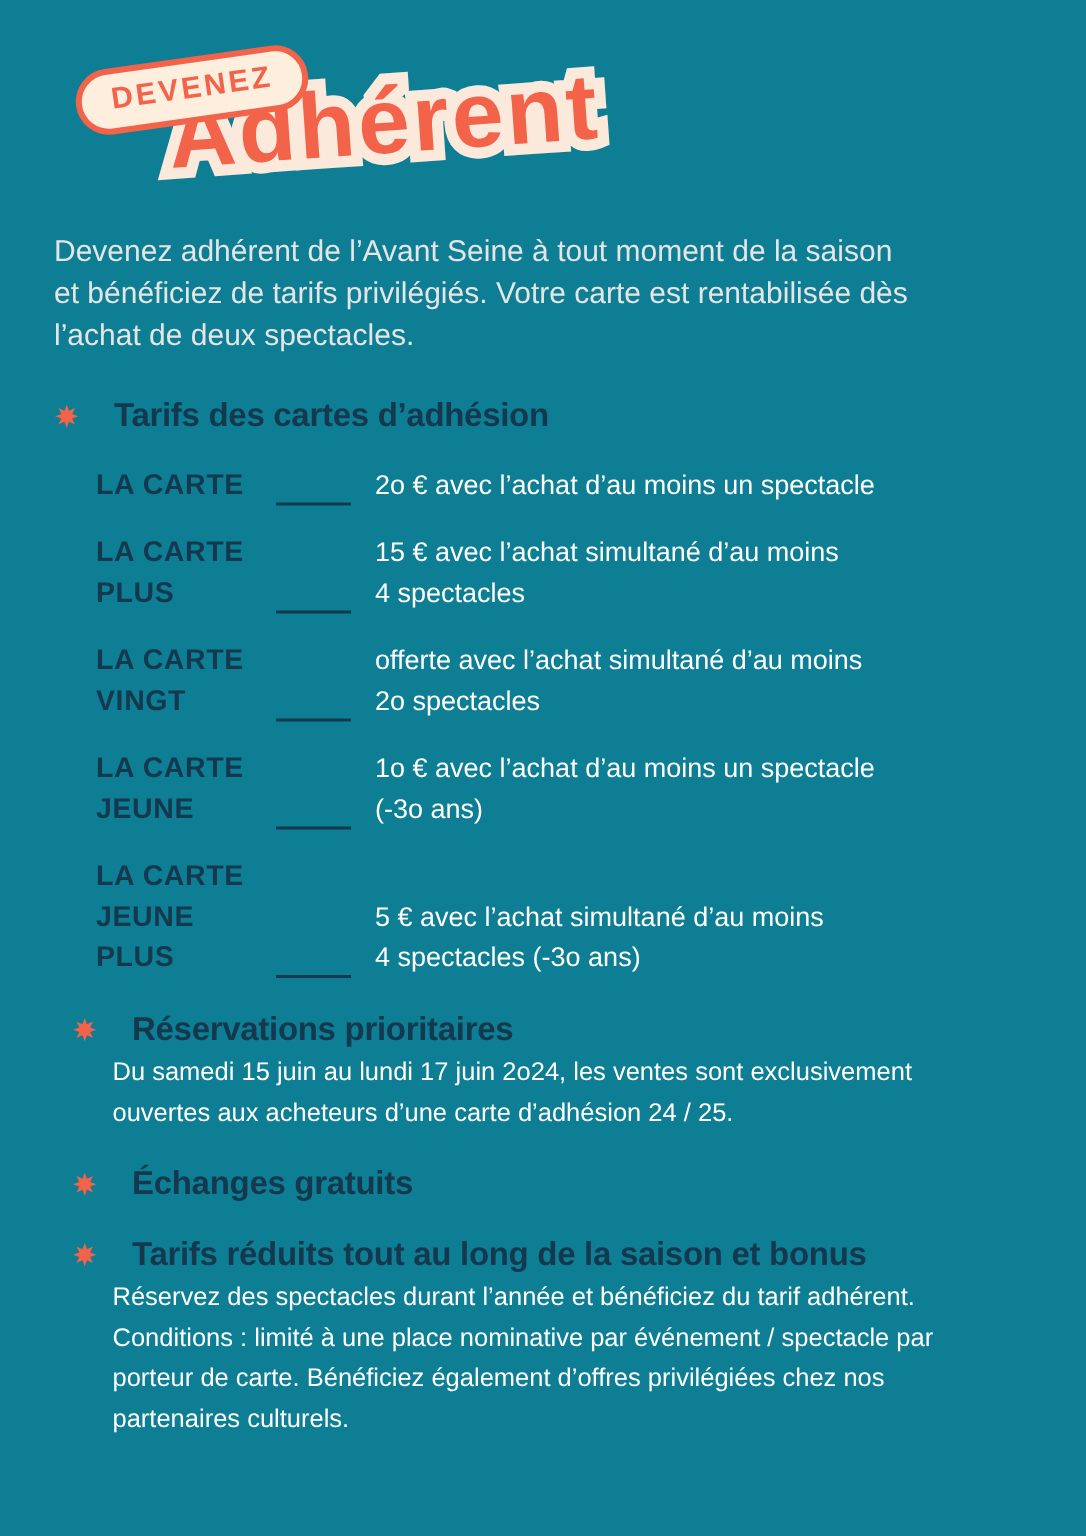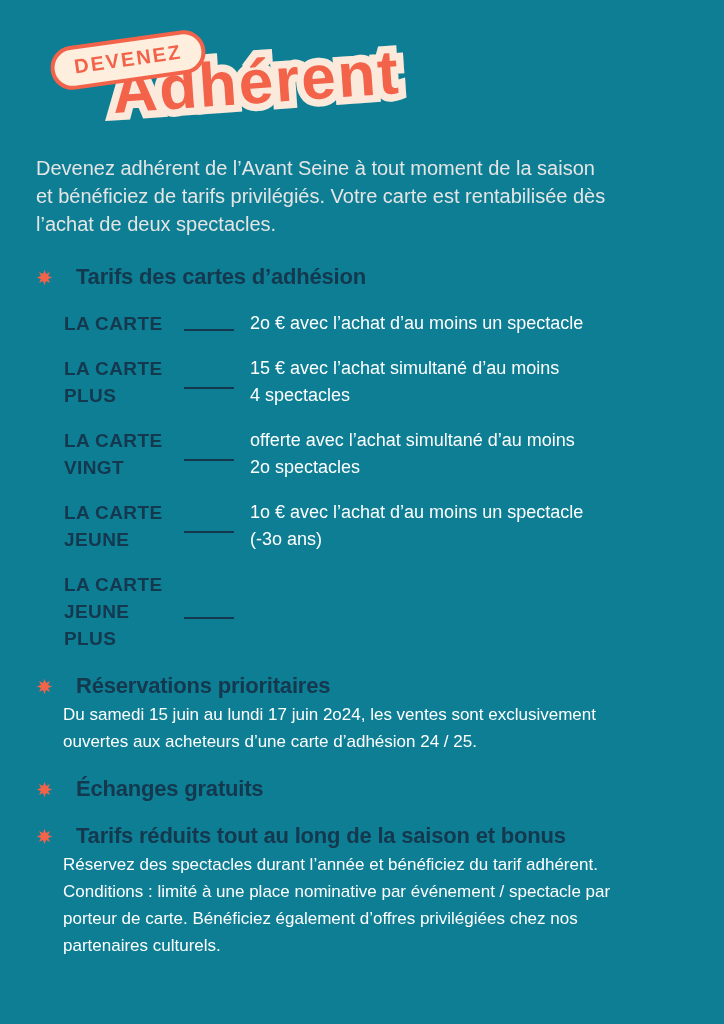--- a/index.html
+++ b/index.html
@@ -72,21 +72,21 @@
   .star { flex-shrink: 0; display: block; }
 
   
   .cards-section { margin-top: 26px; }
   .cards {
     margin: 20px 30px 0 64px;
     display: flex;
     flex-direction: column;
     gap: 18px;
   }
-  .card-row { display: flex; align-items: center; }
+  .card-row { display: flex; align-items: flex-end; }
   .card-name {
     width: 120px;
     flex-shrink: 0;
     color: #14384e;
     font-weight: bold;
     font-size: 19px;
     line-height: 27px;
     letter-spacing: 0.4px;
     white-space: pre-line;
   }
@@ -98,21 +98,21 @@
   }
   .card-desc {
     color: #ffffff;
     font-weight: normal;
     font-size: 18px;
     line-height: 27px;
     white-space: pre-line;
   }
 
   
-  .text-section { margin-top: 21px; }
+  .text-section { margin-top: 21px; padding-left: 12px; }
   .section-body {
     margin: 2px 28px 0 63px;
     color: #ffffff;
     font-weight: normal;
     font-size: 17px;
     line-height: 27px;
     white-space: pre-line;
   }
 </style>
 </head>
@@ -165,20 +165,22 @@
         <div class="card-name">LA CARTE
 JEUNE</div>
         <div class="card-dash"></div>
         <div class="card-desc">1o € avec l’achat d’au moins un spectacle
 (-3o ans)</div>
       </div>
       <div class="card-row">
         <div class="card-name">LA CARTE
 JEUNE PLUS</div>
         <div class="card-dash"></div>
+        <div class="card-desc">5 € avec l’achat simultané d’au moins
+4 spectacles (-3o ans)</div>
       </div>
     </div>
   </section>
 
   <section class="text-section">
     <div class="section-heading">
       <svg class="star" width="17" height="17" viewBox="0 0 24 24">
         <polygon fill="#f2634a" points="23,12 17.08,14.11 19.78,19.78 14.11,17.08 12,23 9.89,17.08 4.22,19.78 6.92,14.11 1,12 6.92,9.89 4.22,4.22 9.89,6.92 12,1 14.11,6.92 19.78,4.22 17.08,9.89"></polygon>
       </svg>
       <h2>Réservations prioritaires</h2>

